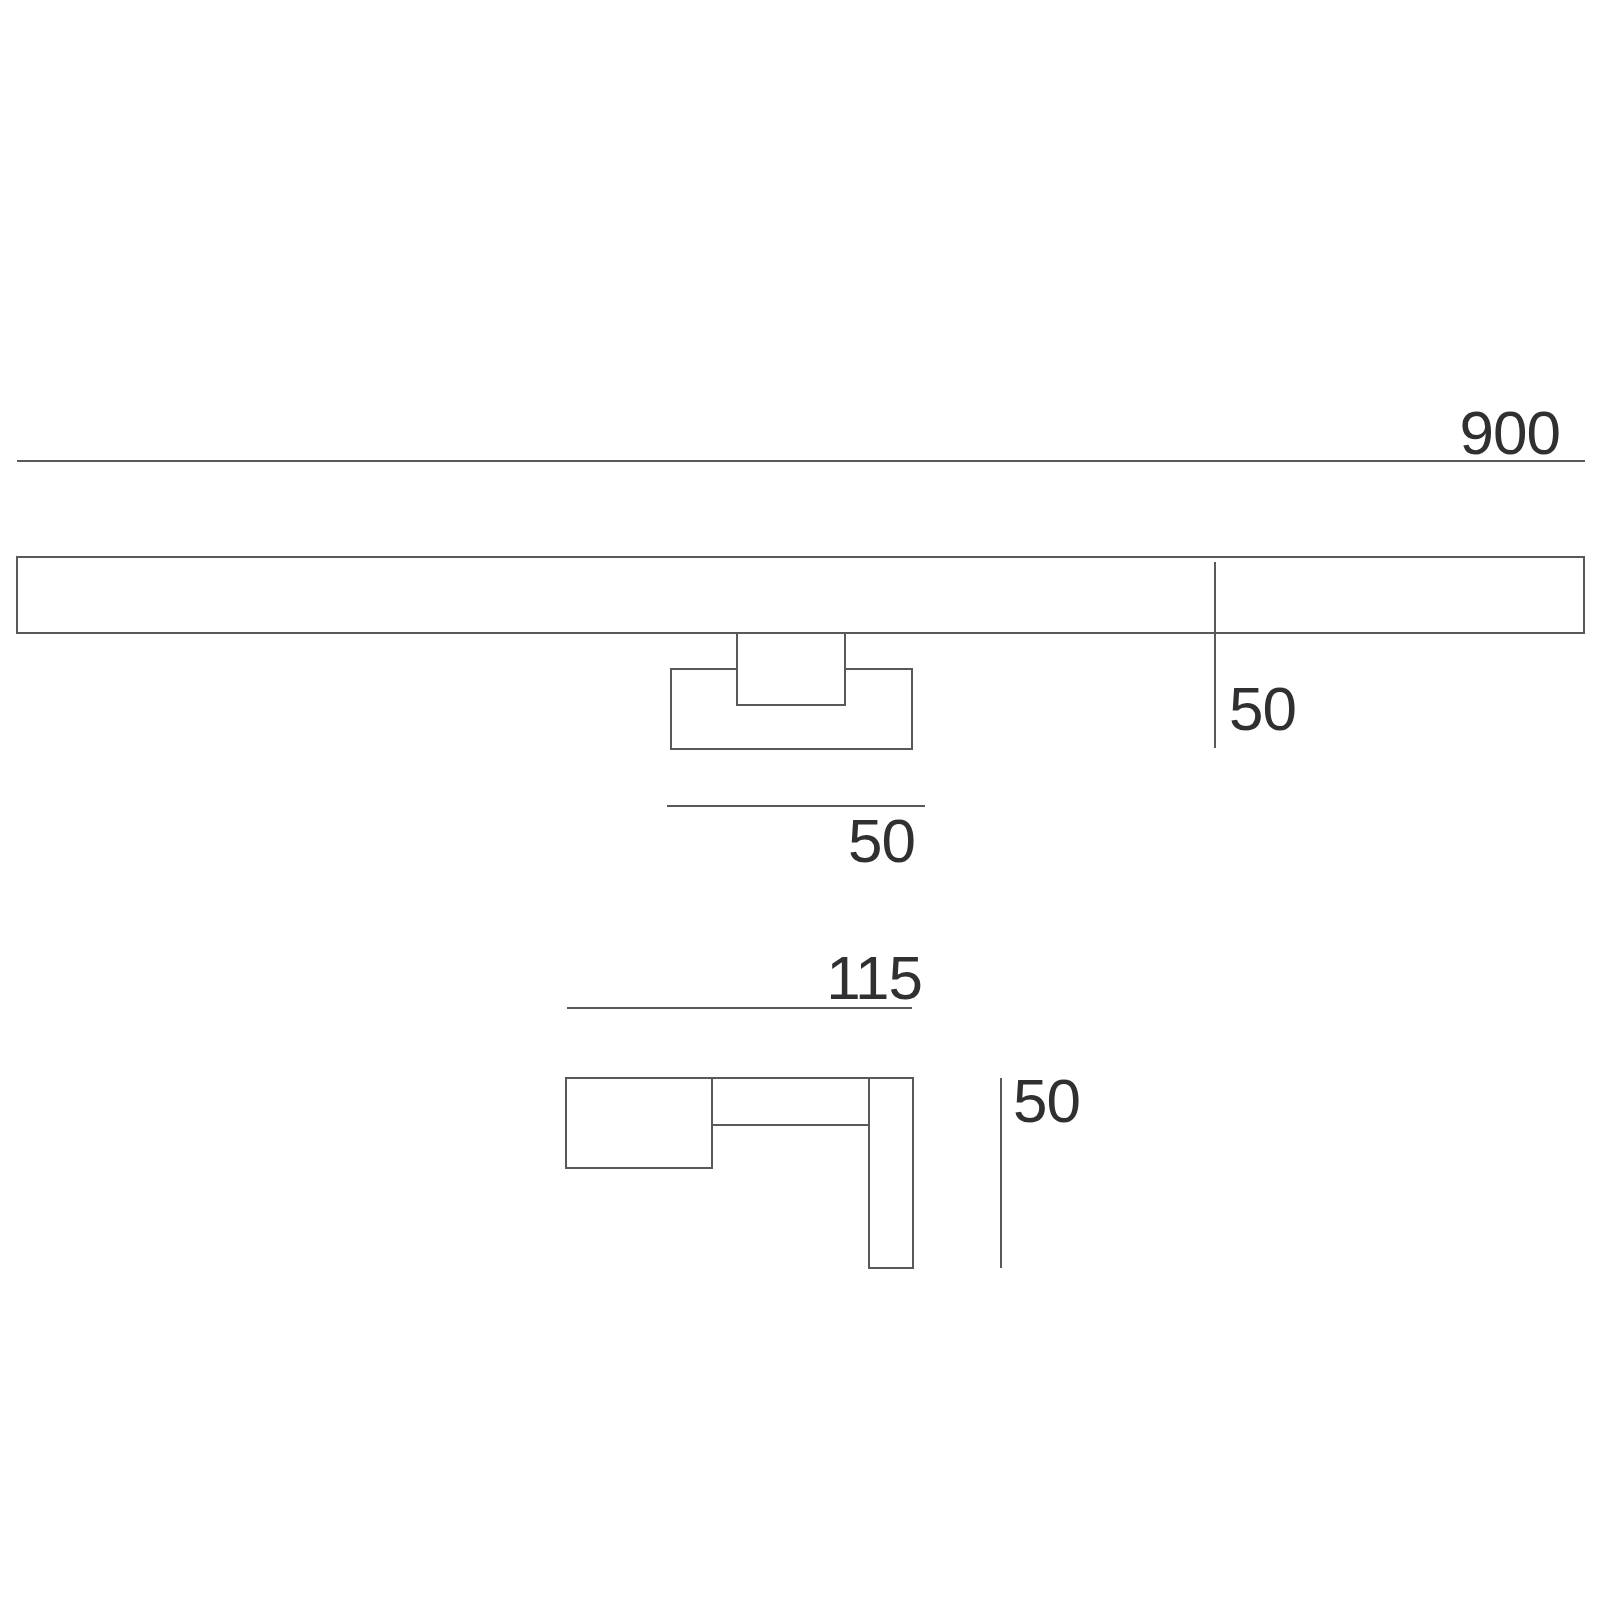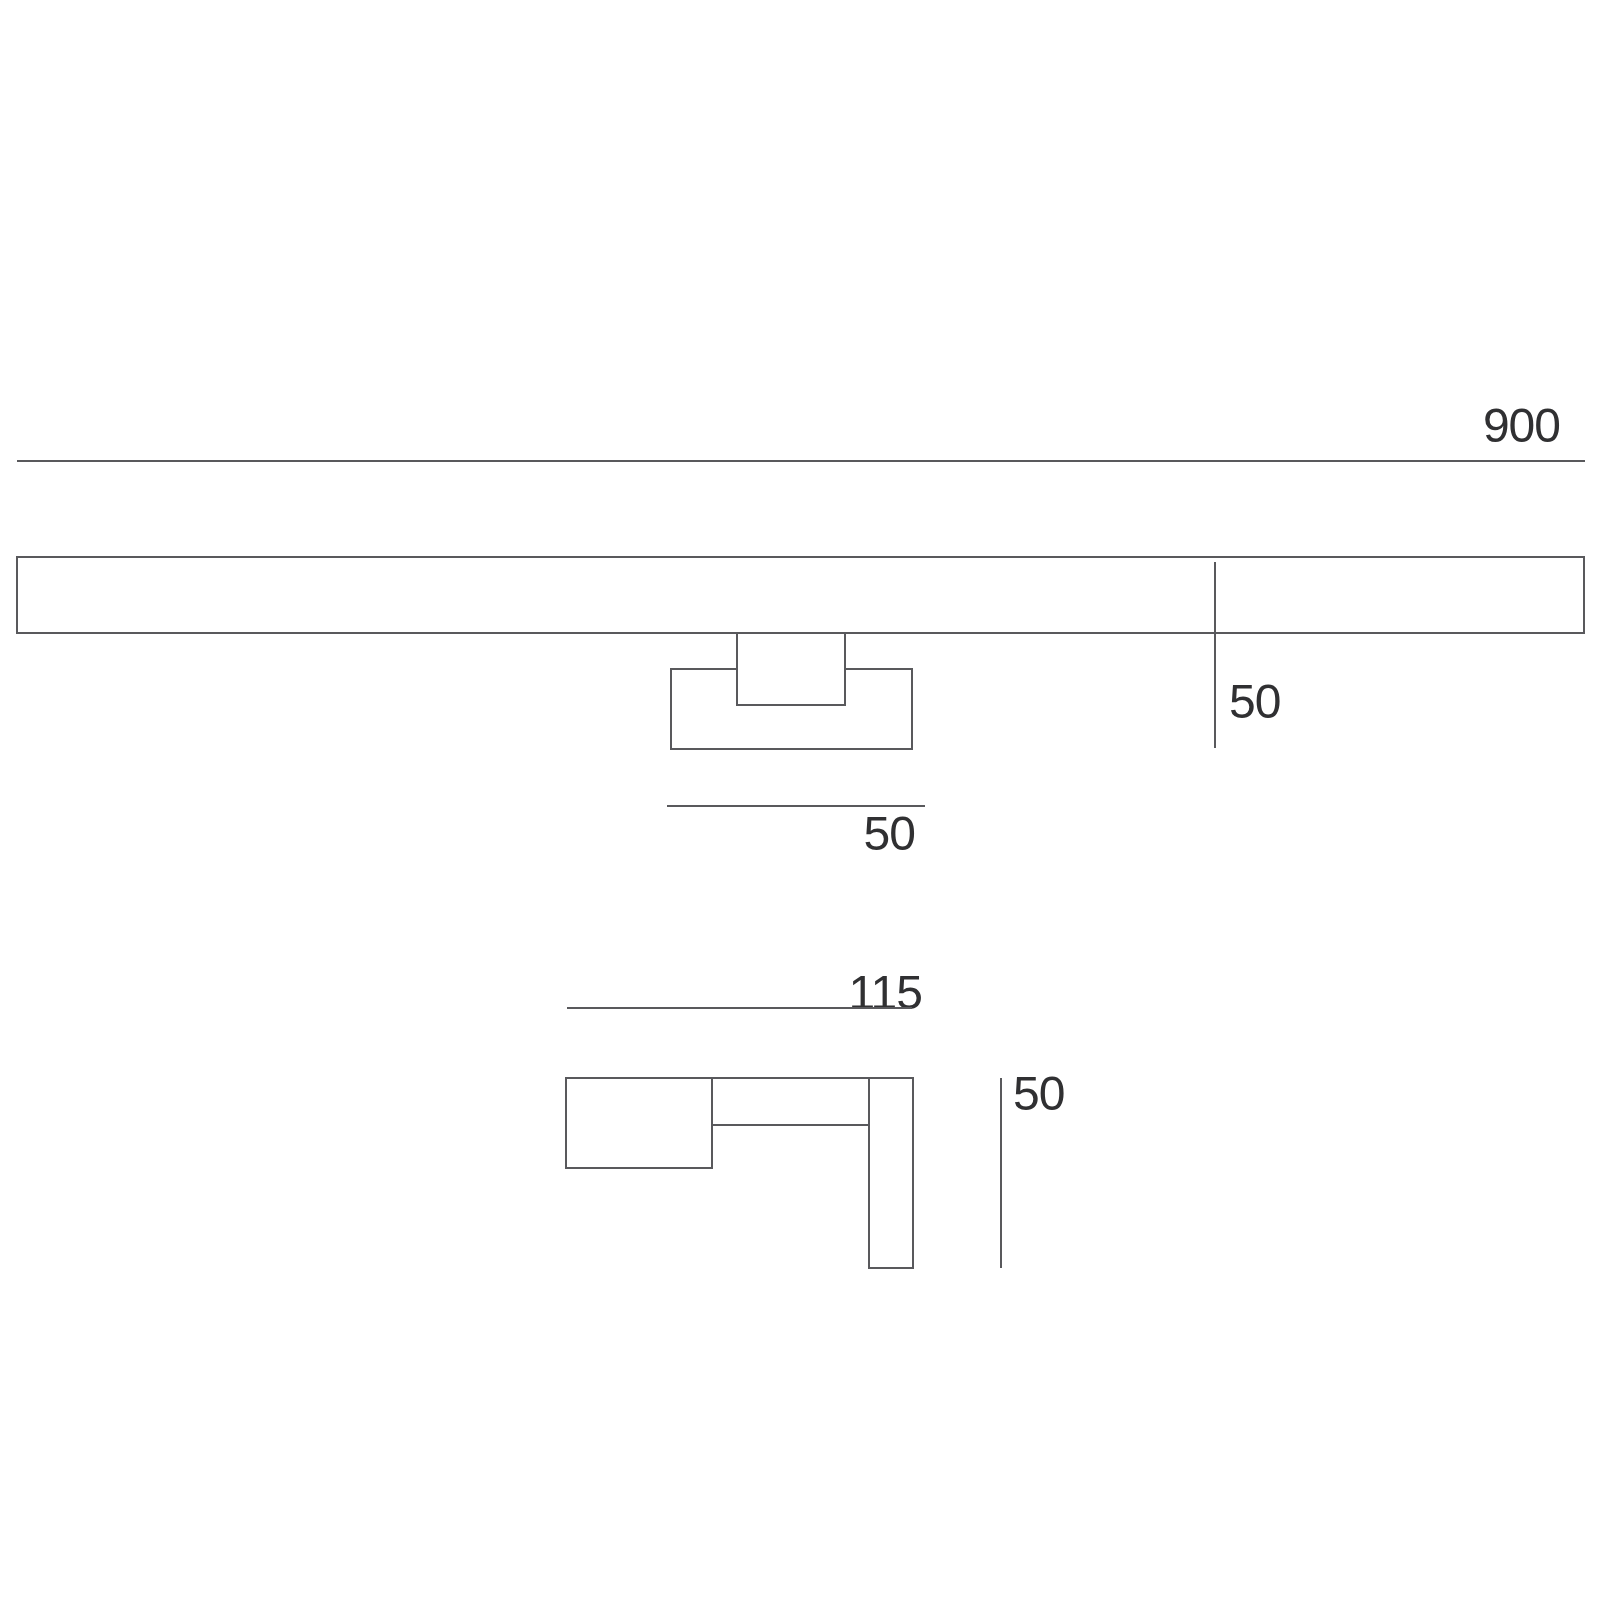--- a/index.html
+++ b/index.html
@@ -34,21 +34,21 @@
     height: 2px;
     background: var(--line);
   }
   .vline {
     position: absolute;
     width: 2px;
     background: var(--line);
   }
   .dim-label {
     position: absolute;
-    font-size: 48px;
+    font-size: 62px;
     line-height: 1;
     letter-spacing: -1px;
     color: var(--text);
     white-space: nowrap;
   }
   .align-right { text-align: right; }
 </style>
 </head>
 <body>
 
@@ -62,21 +62,21 @@
   <div class="shape filled" style="left:736px; top:632px; width:110px; height:74px; z-index:3;"></div>
 
   <div class="shape" style="left:670px; top:668px; width:243px; height:82px; z-index:2;"></div>
 
   <div class="vline" style="left:1214px; top:562px; height:186px;"></div>
   <div class="dim-label" style="left:1229px; top:678px;">50</div>
 
   <div class="hline" style="left:667px; top:805px; width:258px;"></div>
   <div class="dim-label align-right" style="left:765px; top:810px; width:150px;">50</div>
 
-  <div class="dim-label align-right" style="left:770px; top:947px; width:152px;margin-top:22px;">115</div>
+  <div class="dim-label align-right" style="left:770px; top:947px; width:152px;">115</div>
   <div class="hline" style="left:567px; top:1007px; width:345px;"></div>
 
   <div class="shape" style="left:565px; top:1077px; width:148px; height:92px;"></div>
 
   <div class="shape" style="left:711px; top:1077px; width:159px; height:49px;"></div>
 
   <div class="shape" style="left:868px; top:1077px; width:46px; height:192px;"></div>
 
   <div class="vline" style="left:1000px; top:1078px; height:190px;"></div>
   <div class="dim-label" style="left:1013px; top:1070px;">50</div>

